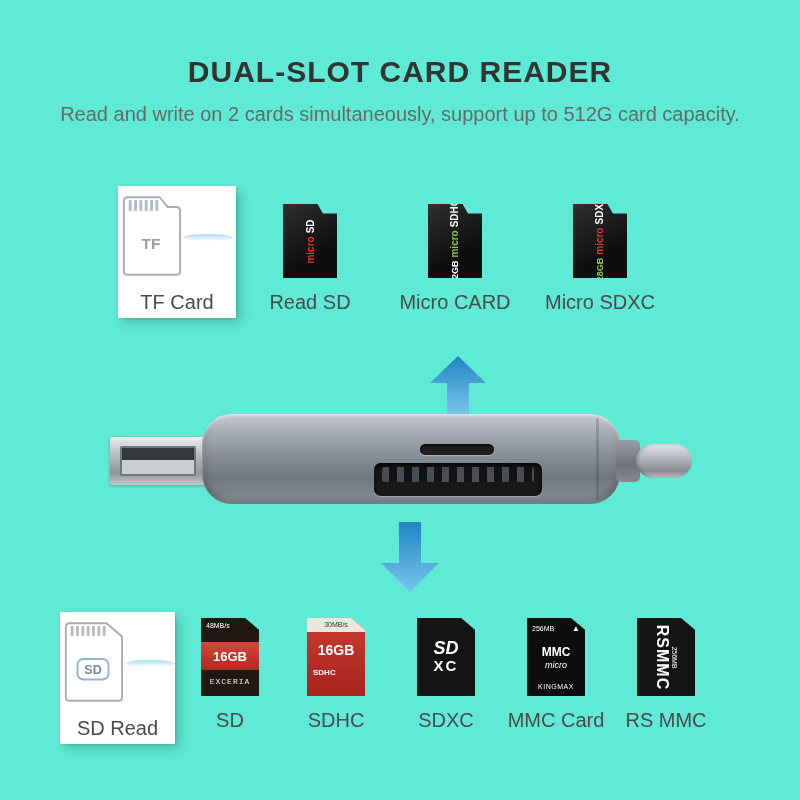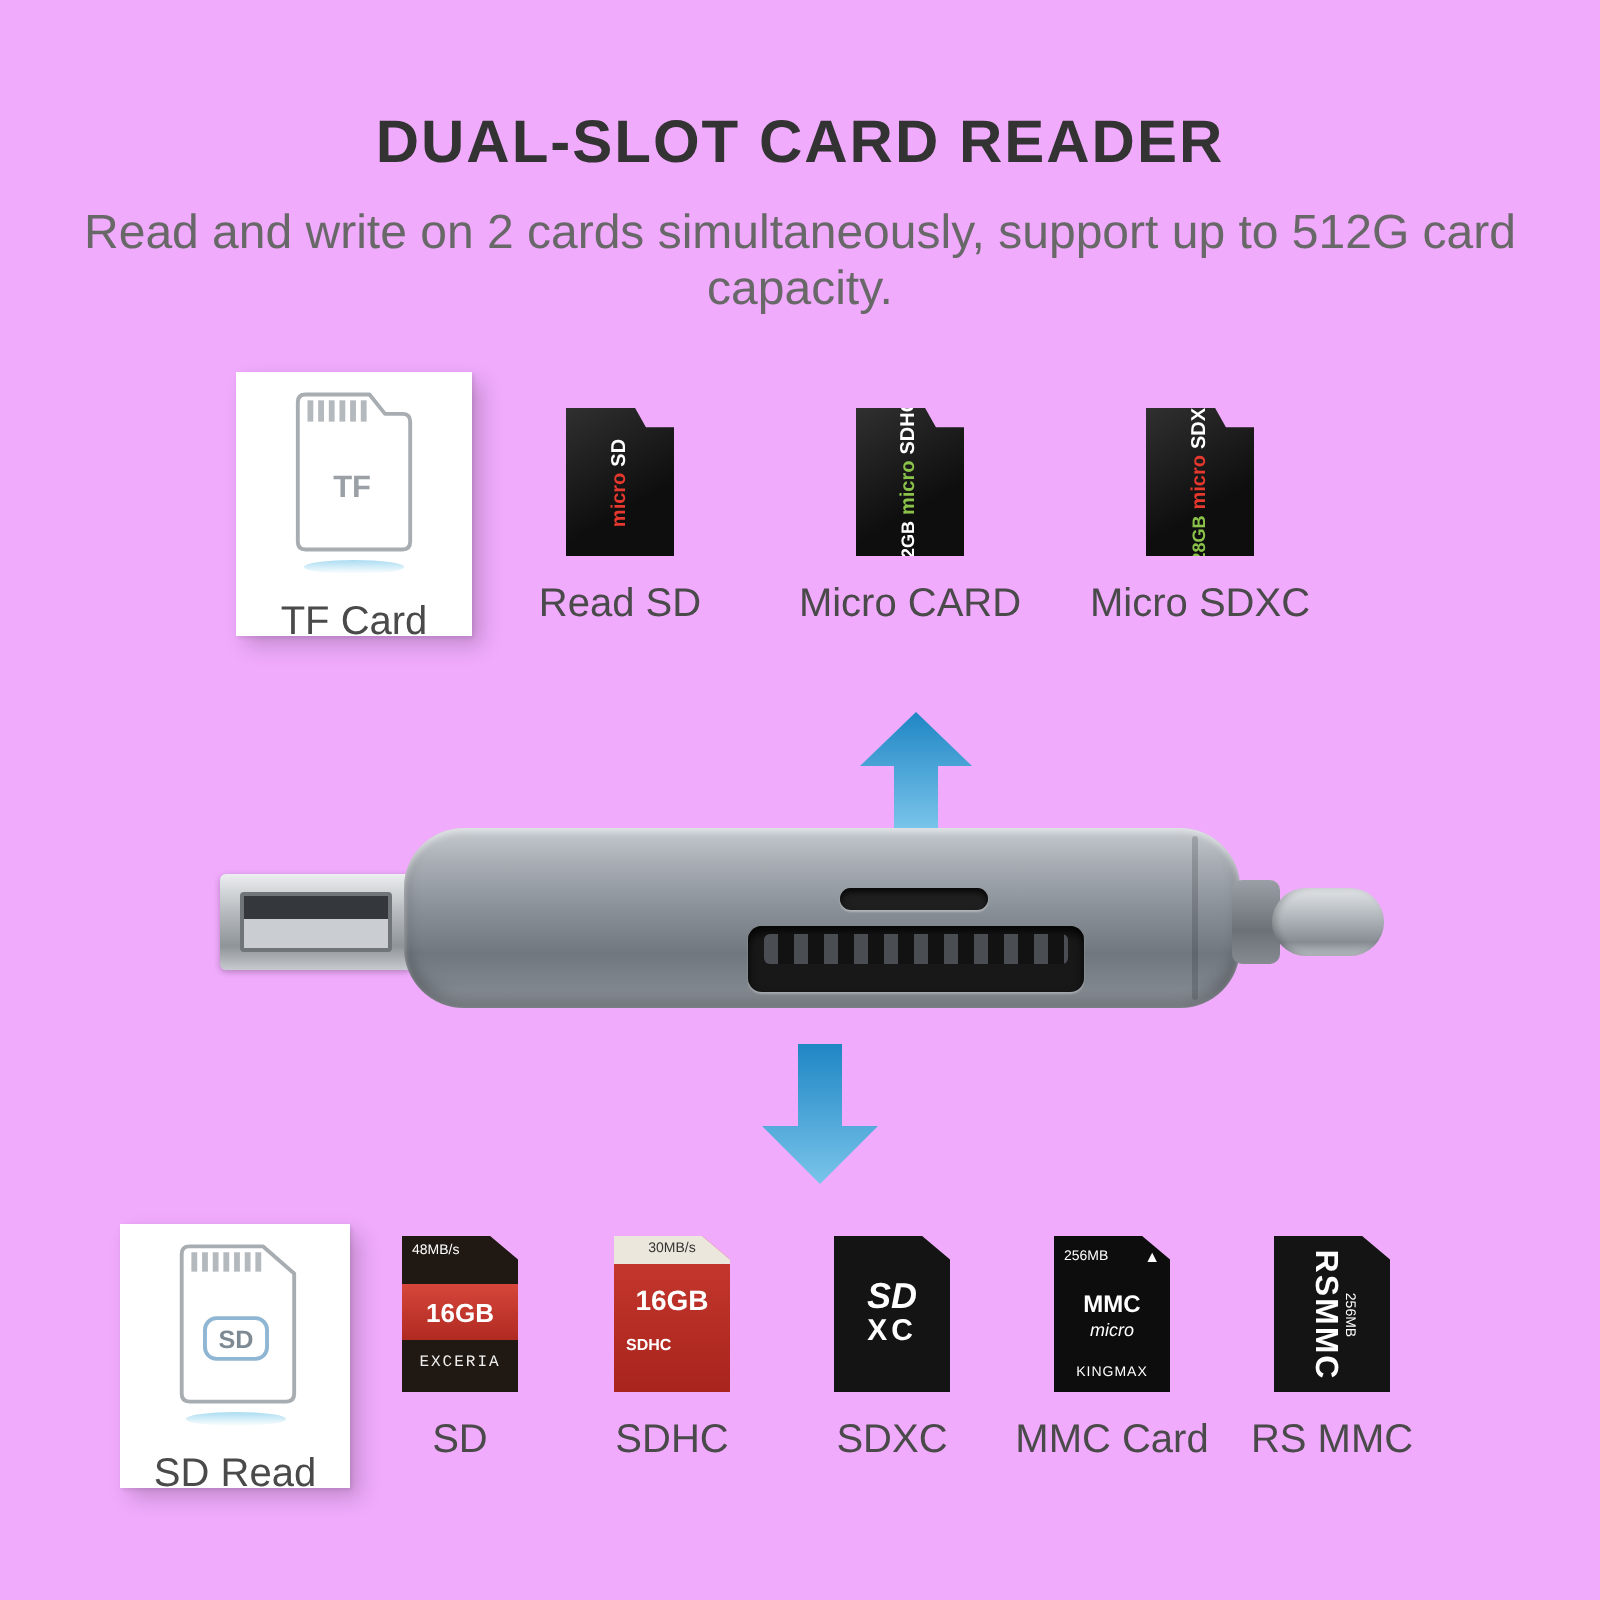--- a/index.html
+++ b/index.html
@@ -1,35 +1,35 @@
 <!DOCTYPE html>
 <html><head>
 <meta charset="utf-8">
 <style>
   * { margin:0; padding:0; box-sizing:border-box; }
   html,body { background:#fff; }
   body { font-family:"Liberation Sans", sans-serif; }
-  .page { position:relative; width:800px; height:800px; margin:0 auto; background:#f0abfc; overflow:hidden; }
+  .page { position:relative; width:800px; height:800px; margin:0 auto; background:#5eead4; overflow:hidden; }
 
   .title { position:absolute; top:55px; left:0; width:100%; text-align:center;
            font-size:30px; font-weight:bold; color:#333; letter-spacing:1px; }
   .subtitle { position:absolute; top:103px; left:0; width:100%; text-align:center;
-              font-size:24px; color:#686868; }
+              font-size:20px; color:#686868; }
 
   
   .tile { position:absolute; width:100px; display:flex; flex-direction:column; align-items:center; }
   .card-label { margin-top:13px; font-size:20px; color:#4a4a4a; white-space:nowrap; }
 
   .highlight-box { position:absolute; background:#fff;
                    box-shadow:5px 5px 10px rgba(0,0,0,0.18), 1px 1px 2px rgba(0,0,0,0.10);
                    display:flex; flex-direction:column; align-items:center; justify-content:space-between;
                    padding:8px 0 12px; }
   .tf-box { left:118px; top:186px; width:118px; height:132px; }
   .sd-box { left:60px;  top:612px; width:115px; height:132px; }
-  .icon-wrap { display:flex; flex-direction:column; align-items:center; }
+  .icon-wrap { display:flex; flex-direction:row; align-items:center; }
   .reflect { width:50px; height:7px; border-radius:50%; margin-top:2px;
              background:linear-gradient(180deg,#aadcf2,rgba(255,255,255,0)); }
 
   
   .micro-card { position:relative; width:54px; height:74px;
                 background:linear-gradient(150deg,#303030,#0e0e0e 65%);
                 clip-path:polygon(0 0, 64% 0, 74% 13%, 100% 13%, 100% 100%, 0 100%); }
   .vtext { position:absolute; inset:0; display:flex; align-items:center; justify-content:center; }
   .vtext .inner { transform:rotate(-90deg); white-space:nowrap; display:flex; gap:3px; align-items:baseline; }
   .cap-w { color:#fff; font-weight:bold; font-size:9px; }

